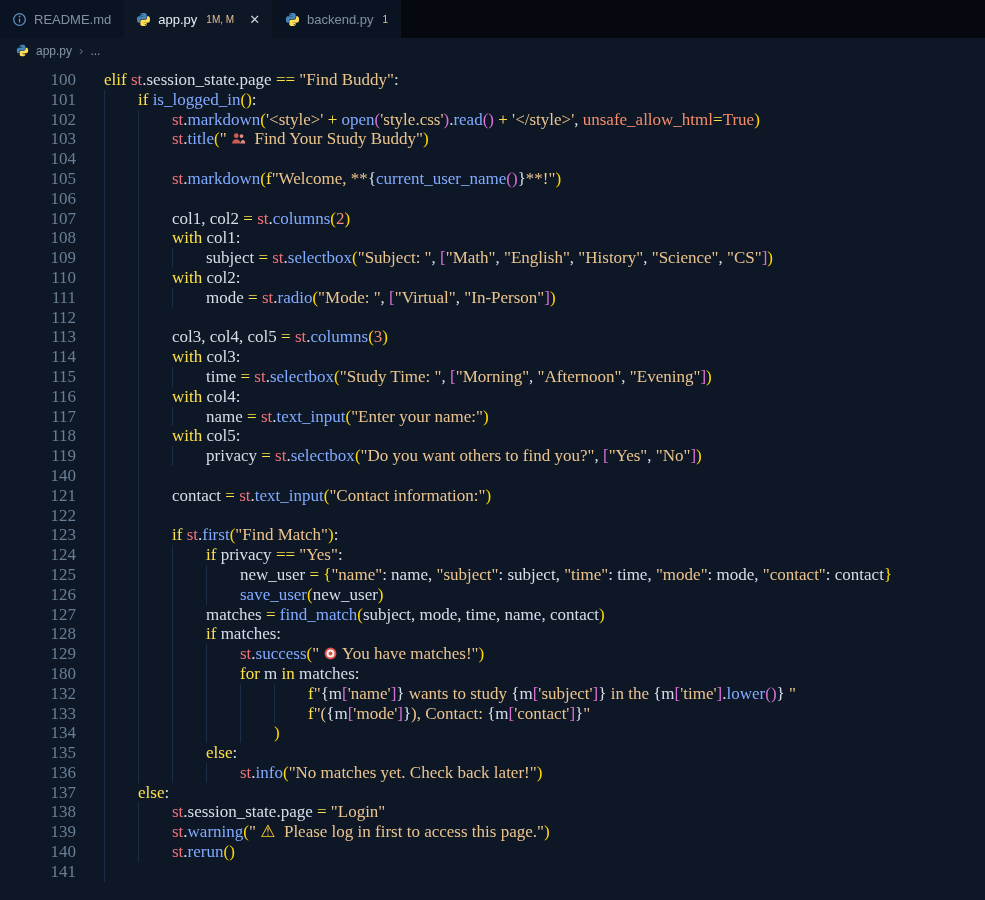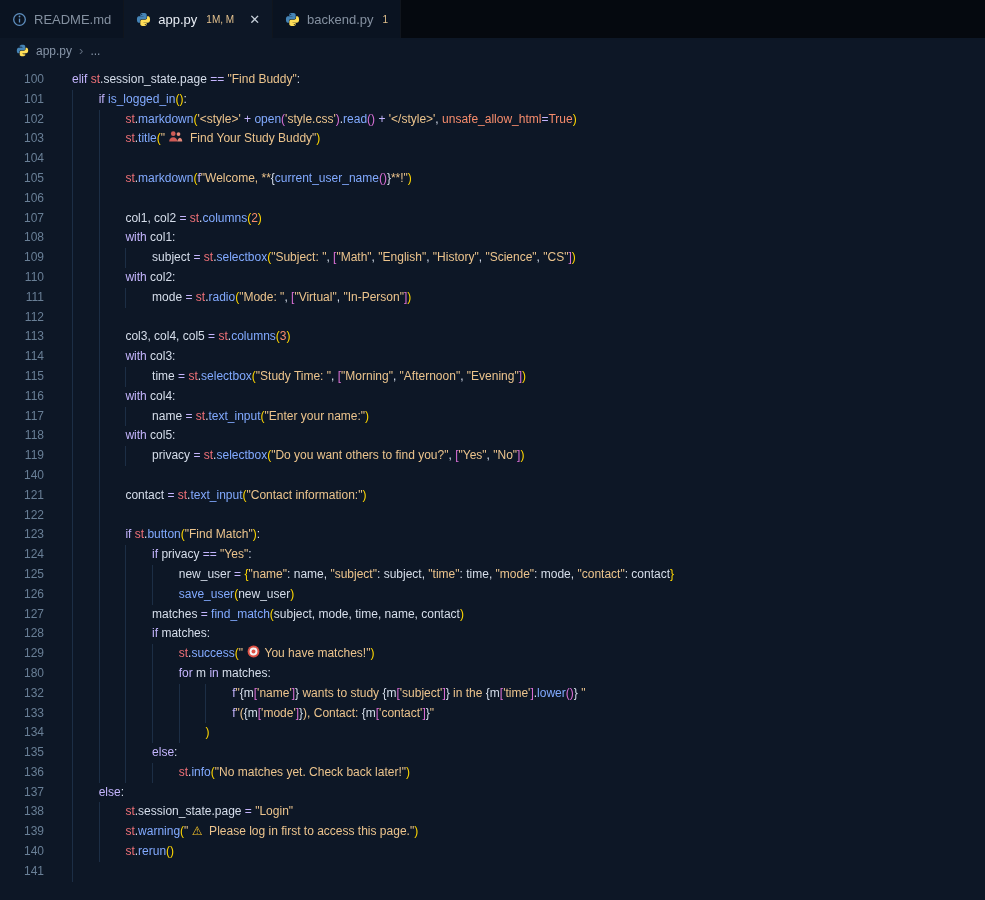--- a/index.html
+++ b/index.html
@@ -15,29 +15,29 @@
   .tab.active{background:#0d1726;color:#e8edf4;}
   .tab .deco{color:#e2c08d;font-size:10px;margin-left:2px;white-space:pre;}
   .tab .close{margin-left:8px;color:#c7d0da;font-size:13px;}
   .tab-rest{flex:1;background:#05090f;}
   .ticon svg{display:block;}
   
   .breadcrumbs{height:25px;background:#0d1726;display:flex;align-items:center;
                padding-left:16px;gap:7px;color:#8795a8;font-size:12px;}
   .crumb-sep{color:#5d6a7b;font-size:13px;}
   
-  .editor{padding-top:7px;font-family:Liberation Sans, sans-serif;font-size:12px;color:#d6deeb;}
+  .editor{padding-top:7px;font-family:Liberation Serif, serif;font-size:17px;color:#d6deeb;margin-left:32px;}
   .line{display:flex;height:19.8px;line-height:19.8px;white-space:pre;}
   .lnum{flex:0 0 44px;text-align:right;color:#697f96;}
   .lpad{flex:0 0 28px;}
   .content{flex:1;overflow:hidden;}
   .ind{display:inline-block;box-sizing:border-box;width:4ch;height:19.8px;
        border-left:1px solid #1c2e45;vertical-align:top;}
   
-  .t-k{color:#c4b5fd;}           
+  .t-k{color:#fde047;}           
   .t-o{color:#f07178;}           
   .t-f{color:#82aaff;}           
   .t-v{color:#d6deeb;}           
   .t-s{color:#ecc48d;}           
   .t-n{color:#f78c6c;}           
   .t-b1{color:#ffd700;}          
   .t-b2{color:#da70d6;}          
   .t-w{color:#ffca28;}           
   .emoji{display:inline-block;}
   .emoji svg{width:15px;height:15px;vertical-align:-2px;}
@@ -119,21 +119,21 @@
       <div class="line"><span class="lnum">113</span><span class="lpad"></span><span class="content"><span class="ind"></span><span class="ind"></span><span class="t-v">col3</span><span class="t-v">, </span><span class="t-v">col4</span><span class="t-v">, </span><span class="t-v">col5</span><span class="t-k"> = </span><span class="t-o">st</span><span class="t-v">.</span><span class="t-f">columns</span><span class="t-b1">(</span><span class="t-n">3</span><span class="t-b1">)</span></span></div>
       <div class="line"><span class="lnum">114</span><span class="lpad"></span><span class="content"><span class="ind"></span><span class="ind"></span><span class="t-k">with </span><span class="t-v">col3</span><span class="t-v">:</span></span></div>
       <div class="line"><span class="lnum">115</span><span class="lpad"></span><span class="content"><span class="ind"></span><span class="ind"></span><span class="ind"></span><span class="t-v">time</span><span class="t-k"> = </span><span class="t-o">st</span><span class="t-v">.</span><span class="t-f">selectbox</span><span class="t-b1">(</span><span class="t-s">"Study Time: "</span><span class="t-v">, </span><span class="t-b2">[</span><span class="t-s">"Morning"</span><span class="t-v">, </span><span class="t-s">"Afternoon"</span><span class="t-v">, </span><span class="t-s">"Evening"</span><span class="t-b2">]</span><span class="t-b1">)</span></span></div>
       <div class="line"><span class="lnum">116</span><span class="lpad"></span><span class="content"><span class="ind"></span><span class="ind"></span><span class="t-k">with </span><span class="t-v">col4</span><span class="t-v">:</span></span></div>
       <div class="line"><span class="lnum">117</span><span class="lpad"></span><span class="content"><span class="ind"></span><span class="ind"></span><span class="ind"></span><span class="t-v">name</span><span class="t-k"> = </span><span class="t-o">st</span><span class="t-v">.</span><span class="t-f">text_input</span><span class="t-b1">(</span><span class="t-s">"Enter your name:"</span><span class="t-b1">)</span></span></div>
       <div class="line"><span class="lnum">118</span><span class="lpad"></span><span class="content"><span class="ind"></span><span class="ind"></span><span class="t-k">with </span><span class="t-v">col5</span><span class="t-v">:</span></span></div>
       <div class="line"><span class="lnum">119</span><span class="lpad"></span><span class="content"><span class="ind"></span><span class="ind"></span><span class="ind"></span><span class="t-v">privacy</span><span class="t-k"> = </span><span class="t-o">st</span><span class="t-v">.</span><span class="t-f">selectbox</span><span class="t-b1">(</span><span class="t-s">"Do you want others to find you?"</span><span class="t-v">, </span><span class="t-b2">[</span><span class="t-s">"Yes"</span><span class="t-v">, </span><span class="t-s">"No"</span><span class="t-b2">]</span><span class="t-b1">)</span></span></div>
       <div class="line"><span class="lnum">140</span><span class="lpad"></span><span class="content"><span class="ind"></span><span class="ind"></span></span></div>
       <div class="line"><span class="lnum">121</span><span class="lpad"></span><span class="content"><span class="ind"></span><span class="ind"></span><span class="t-v">contact</span><span class="t-k"> = </span><span class="t-o">st</span><span class="t-v">.</span><span class="t-f">text_input</span><span class="t-b1">(</span><span class="t-s">"Contact information:"</span><span class="t-b1">)</span></span></div>
       <div class="line"><span class="lnum">122</span><span class="lpad"></span><span class="content"><span class="ind"></span><span class="ind"></span></span></div>
-      <div class="line"><span class="lnum">123</span><span class="lpad"></span><span class="content"><span class="ind"></span><span class="ind"></span><span class="t-k">if </span><span class="t-o">st</span><span class="t-v">.</span><span class="t-f">button</span><span class="t-b1">(</span><span class="t-s">"Find Match"</span><span class="t-b1">)</span><span class="t-v">:</span></span></div>
+      <div class="line"><span class="lnum">123</span><span class="lpad"></span><span class="content"><span class="ind"></span><span class="ind"></span><span class="t-k">if </span><span class="t-o">st</span><span class="t-v">.</span><span class="t-f">first</span><span class="t-b1">(</span><span class="t-s">"Find Match"</span><span class="t-b1">)</span><span class="t-v">:</span></span></div>
       <div class="line"><span class="lnum">124</span><span class="lpad"></span><span class="content"><span class="ind"></span><span class="ind"></span><span class="ind"></span><span class="t-k">if </span><span class="t-v">privacy</span><span class="t-k"> == </span><span class="t-s">"Yes"</span><span class="t-v">:</span></span></div>
       <div class="line"><span class="lnum">125</span><span class="lpad"></span><span class="content"><span class="ind"></span><span class="ind"></span><span class="ind"></span><span class="ind"></span><span class="t-v">new_user</span><span class="t-k"> = </span><span class="t-b1">{</span><span class="t-s">"name"</span><span class="t-v">: </span><span class="t-v">name</span><span class="t-v">, </span><span class="t-s">"subject"</span><span class="t-v">: </span><span class="t-v">subject</span><span class="t-v">, </span><span class="t-s">"time"</span><span class="t-v">: </span><span class="t-v">time</span><span class="t-v">, </span><span class="t-s">"mode"</span><span class="t-v">: </span><span class="t-v">mode</span><span class="t-v">, </span><span class="t-s">"contact"</span><span class="t-v">: </span><span class="t-v">contact</span><span class="t-b1">}</span></span></div>
       <div class="line"><span class="lnum">126</span><span class="lpad"></span><span class="content"><span class="ind"></span><span class="ind"></span><span class="ind"></span><span class="ind"></span><span class="t-f">save_user</span><span class="t-b1">(</span><span class="t-v">new_user</span><span class="t-b1">)</span></span></div>
       <div class="line"><span class="lnum">127</span><span class="lpad"></span><span class="content"><span class="ind"></span><span class="ind"></span><span class="ind"></span><span class="t-v">matches</span><span class="t-k"> = </span><span class="t-f">find_match</span><span class="t-b1">(</span><span class="t-v">subject</span><span class="t-v">, </span><span class="t-v">mode</span><span class="t-v">, </span><span class="t-v">time</span><span class="t-v">, </span><span class="t-v">name</span><span class="t-v">, </span><span class="t-v">contact</span><span class="t-b1">)</span></span></div>
       <div class="line"><span class="lnum">128</span><span class="lpad"></span><span class="content"><span class="ind"></span><span class="ind"></span><span class="ind"></span><span class="t-k">if </span><span class="t-v">matches</span><span class="t-v">:</span></span></div>
       <div class="line"><span class="lnum">129</span><span class="lpad"></span><span class="content"><span class="ind"></span><span class="ind"></span><span class="ind"></span><span class="ind"></span><span class="t-o">st</span><span class="t-v">.</span><span class="t-f">success</span><span class="t-b1">(</span><span class="t-s">" </span><span class="emoji"><svg viewBox="0 0 16 16">
               <circle cx="8" cy="8" r="6.3" fill="#dd5145"></circle>
               <circle cx="8" cy="8" r="4.2" fill="#f5f5f5"></circle>
               <circle cx="8" cy="8" r="2.1" fill="#dd5145"></circle>
             </svg></span><span class="t-s"> You have matches!"</span><span class="t-b1">)</span></span></div>

